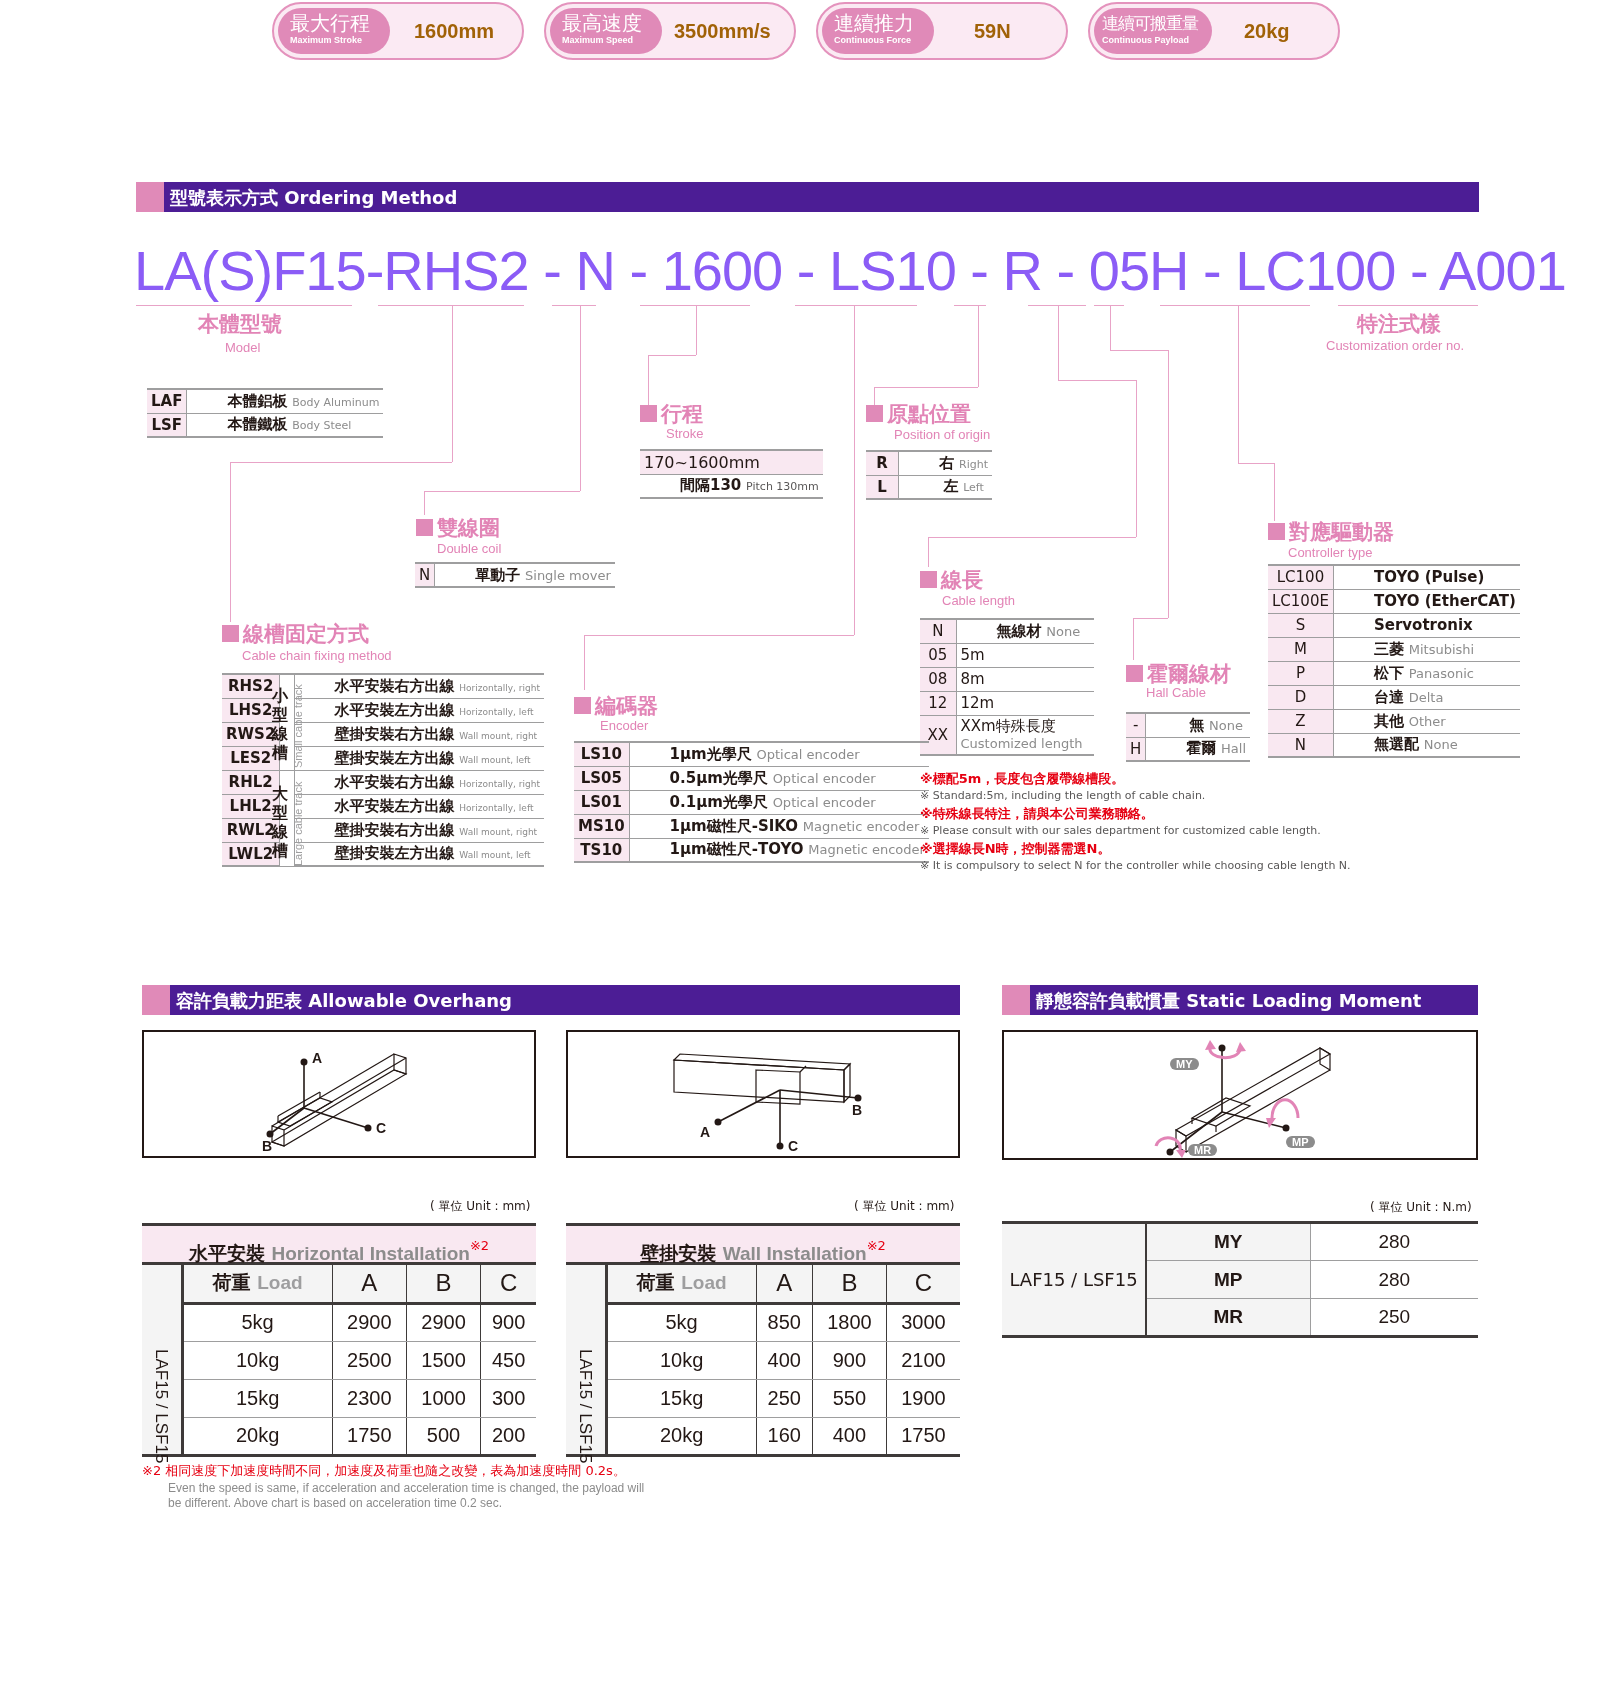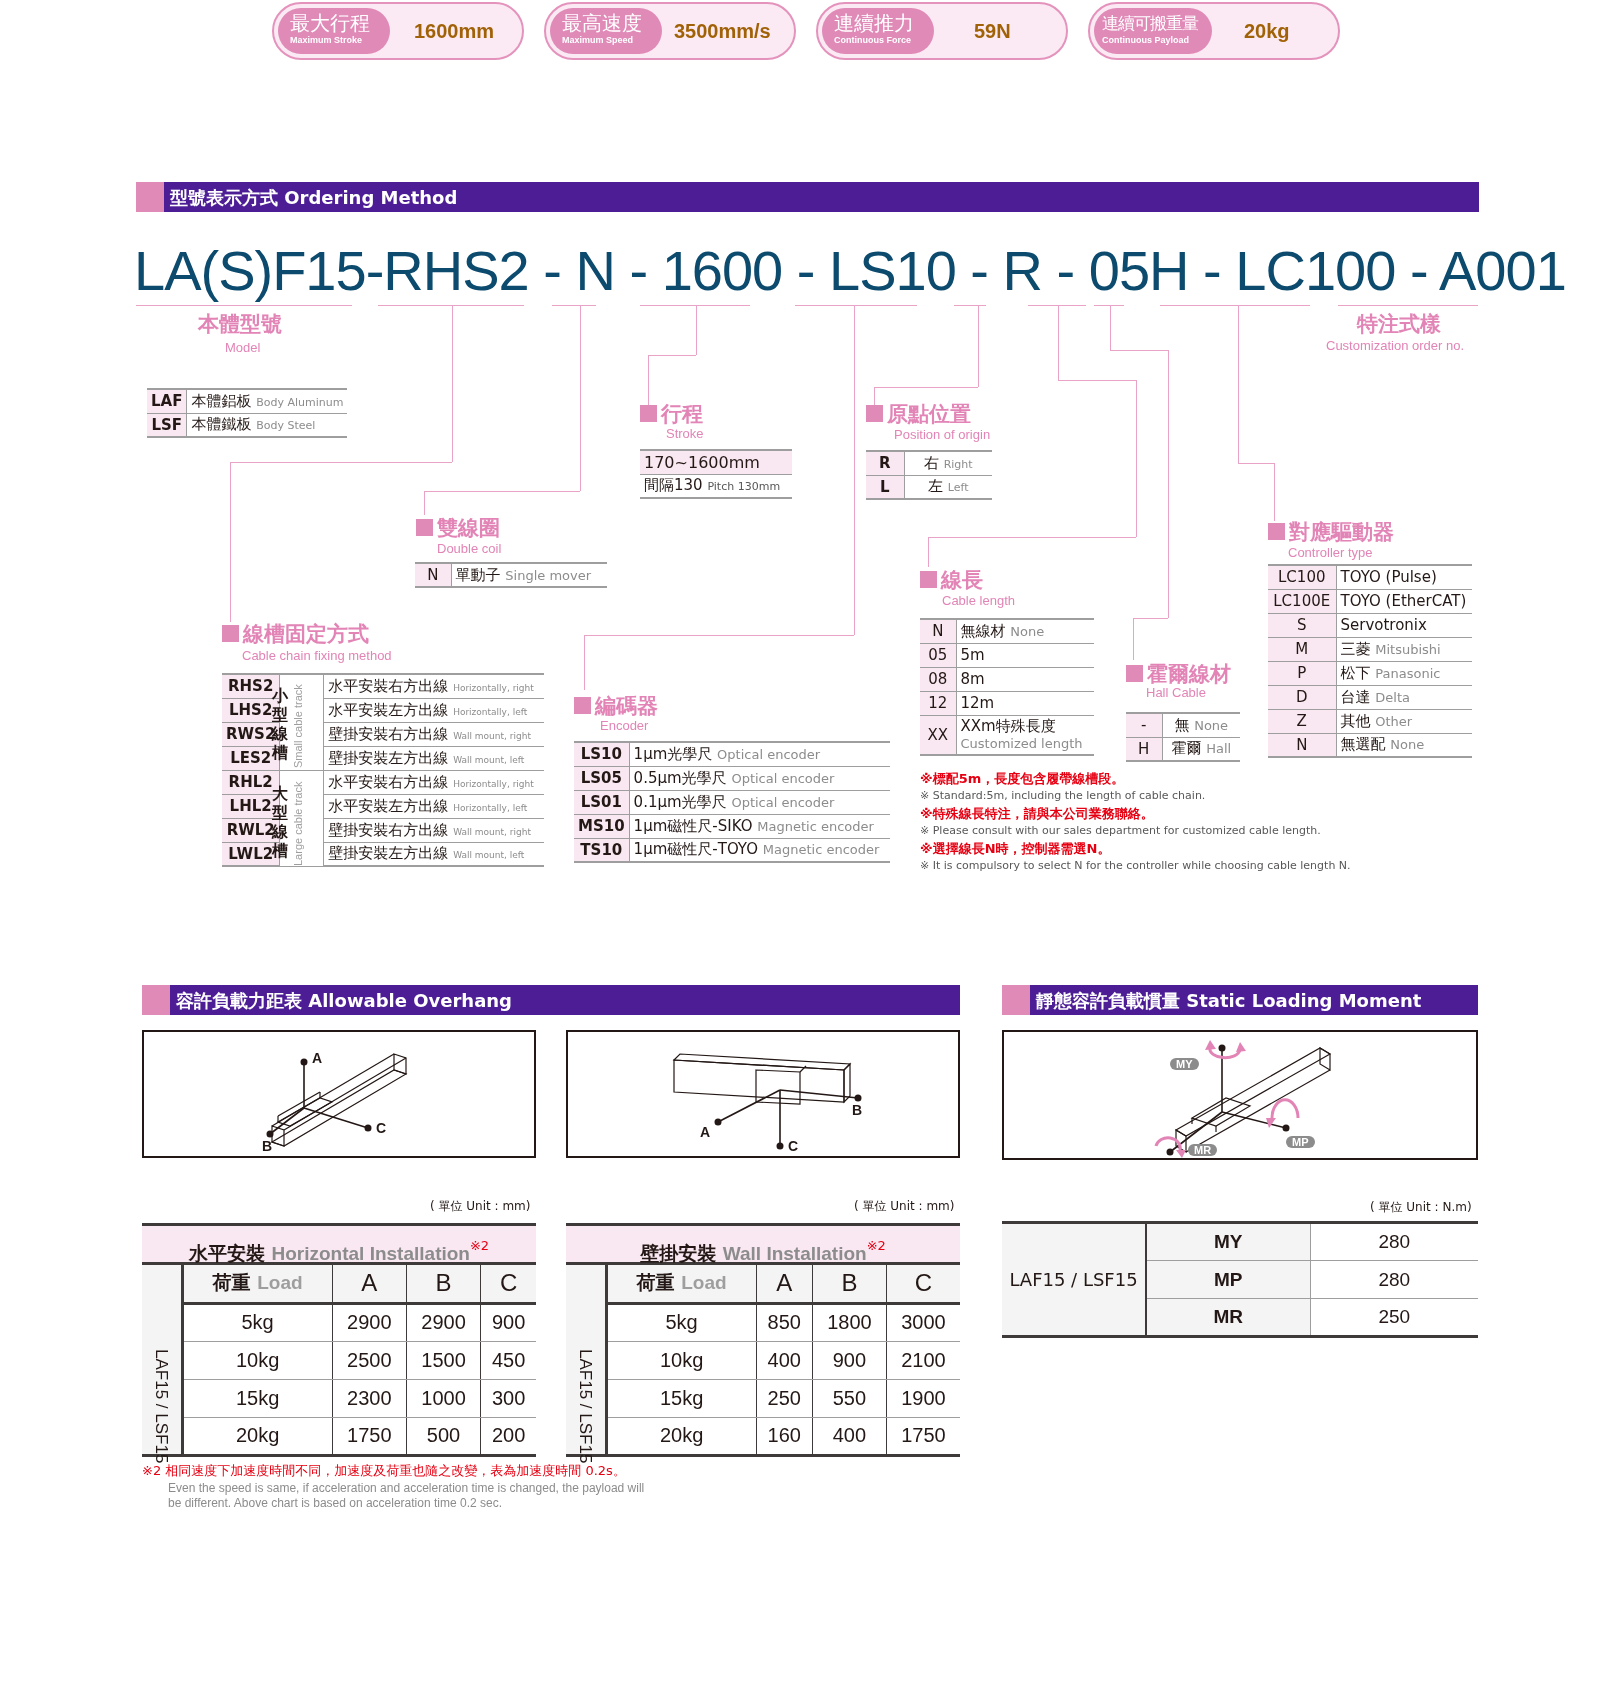--- a/index.html
+++ b/index.html
@@ -14,35 +14,35 @@
   .pill .lab .zh { font-size: 20px; line-height: 22px; display: block; font-family: "DejaVu Sans", sans-serif; }
   .pill .lab .en { font-size: 9px; line-height: 12px; display: block; font-weight: bold; font-family: "Liberation Sans", sans-serif; }
   .pill .val { position: absolute; top: 16px; font-size: 20px; font-weight: bold; font-family: "Liberation Sans", sans-serif; color: #a16207; }
 
   
   .secbar { position: absolute; height: 30px; background: #4c1d95; }
   .secbar .sq { position: absolute; left: 0; top: 0; width: 28px; height: 30px; background: #e08ab8; }
   .secbar .txt { position: absolute; left: 34px; top: 4px; color: #fff; font-size: 18px; font-weight: bold; white-space: nowrap; }
 
   
-  .code { position: absolute; top: 238px; left: 134px; font-family: "Liberation Sans", sans-serif; font-size: 56px; letter-spacing: -1px; color: #0c4a6e; white-space: nowrap; }
+  .code { position: absolute; top: 238px; left: 134px; font-family: "Liberation Sans", sans-serif; font-size: 56px; letter-spacing: -1px; color: #8b5cf6; white-space: nowrap; }
   .uline { position: absolute; height: 1px; background: #e8a3c7; }
   .vline { position: absolute; width: 1px; background: #e8a3c7; }
 
   .blk-title { position: absolute; font-size: 21px; font-weight: bold; color: #e284b6; white-space: nowrap; }
   .blk-title .sq { display: inline-block; width: 17px; height: 17px; background: #e08ab8; margin-right: 4px; vertical-align: -1px; }
   .blk-sub { position: absolute; font-size: 13px; color: #e284b6; font-family: "Liberation Sans", sans-serif; white-space: nowrap; }
 
   
   table.opt { position: absolute; border-collapse: collapse; font-size: 15px; }
   table.opt td { border-bottom: 1px solid #9e9e9f; height: 24px; padding: 0 4px; white-space: nowrap; }
   table.opt tr:first-child td { border-top: 2px solid #9e9e9f; }
   table.opt tr:last-child td { border-bottom: 2px solid #9e9e9f; }
   table.opt td.k { background: #f9e8f1; text-align: center; font-weight: bold; border-right: 1px solid #9e9e9f; color: #231815; }
-  table.opt td.v b { font-weight: normal; }
+  table.opt td.v b { font-weight: bold; margin-left: 36px; }
   table.opt .en { color: #8c8c8c; font-size: 11px; font-weight: normal; }
   table.opt .en2 { color: #8c8c8c; font-size: 13px; font-weight: normal; }
 
   .note-red { position: absolute; color: #e60012; font-size: 13px; font-weight: bold; white-space: nowrap; }
   .note-gray { position: absolute; color: #595757; font-size: 11px; white-space: nowrap; }
 
   
   .diag { position: absolute; border: 2px solid #231815; background: #fff; }
   .unit { position: absolute; font-size: 12px; color: #231815; white-space: nowrap; }
 

